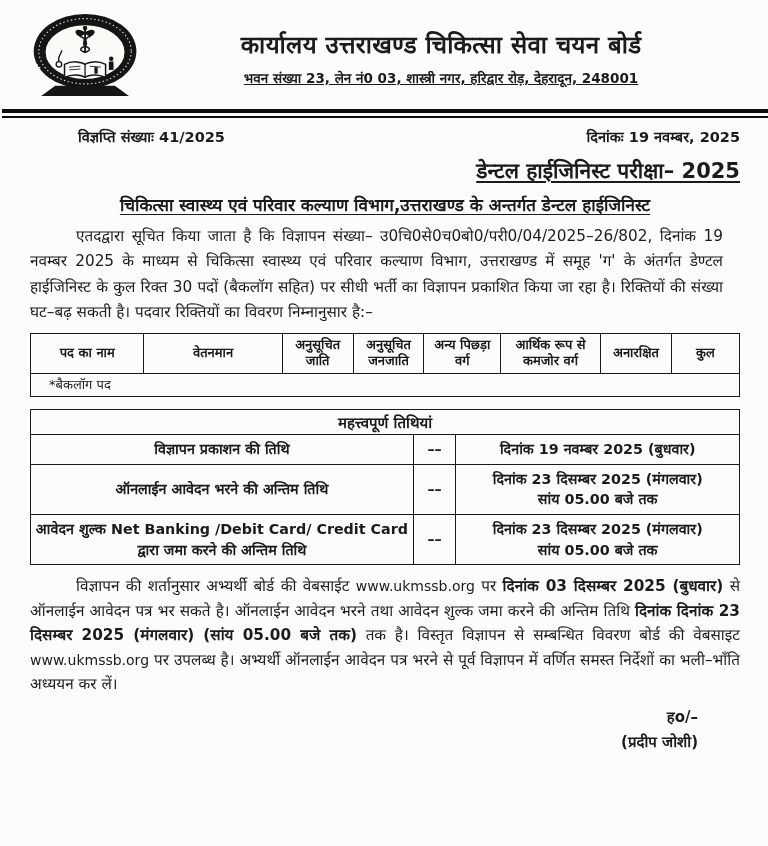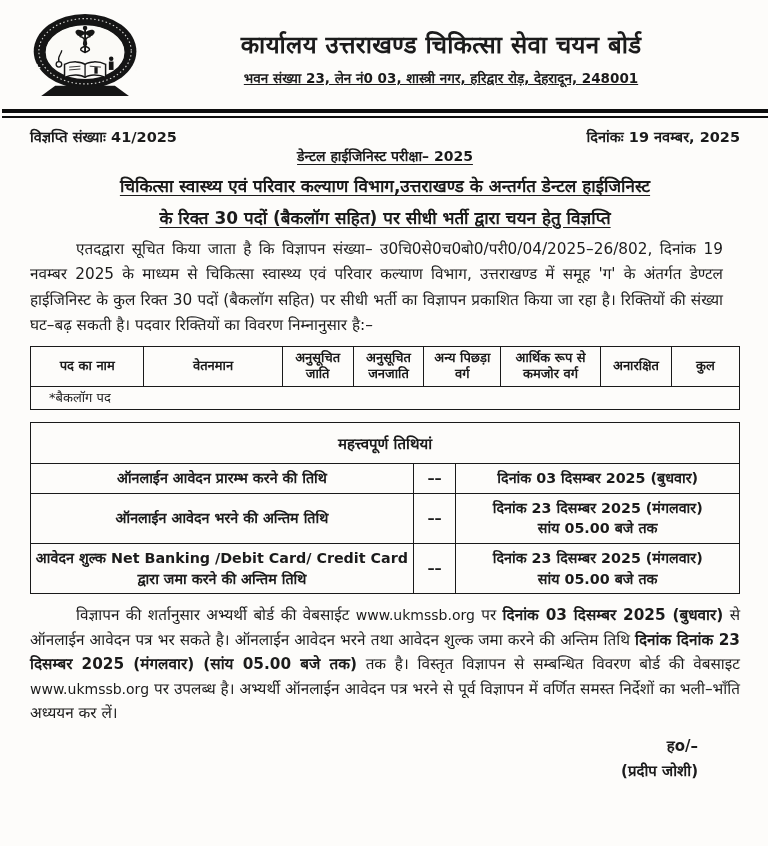--- a/index.html
+++ b/index.html
@@ -18,38 +18,38 @@
   
   .header{display:flex;align-items:center;}
   .logo{width:112px;flex:0 0 112px;}
   .head-text{flex:1;text-align:center;}
   .org-name{font-size:24px;font-weight:bold;letter-spacing:.3px;}
   .address{font-size:13.5px;font-weight:bold;text-decoration:underline;margin-top:9px;}
   .mailline{font-size:11.5px;margin-top:5px;color:#222;}
   .mailline .bi{font-weight:bold;font-style:italic;}
   .rule{margin-top:7px;border-top:4px solid #0e0e0e;border-bottom:2px solid #0e0e0e;height:3px;margin-left:-28px;margin-right:-28px;}
   
-  .meta{display:flex;justify-content:space-between;font-weight:bold;font-size:14.5px;margin-top:8px;}
+  .meta{display:flex;justify-content:space-between;font-weight:bold;font-size:14.5px;margin-top:8px;margin-left:48px;}
   
-  .doc-title{text-align:center;font-size:14px;font-weight:bold;text-decoration:underline;text-underline-offset:3px;margin-top:0;}
+  .doc-title{text-align:right;font-size:21px;font-weight:bold;text-decoration:underline;text-underline-offset:3px;margin-top:10px;}
   .subtitle{text-align:center;font-size:17px;font-weight:bold;text-decoration:underline;text-underline-offset:3px;margin-top:9px;}
   
   .intro{font-size:15.3px;line-height:1.66;text-align:justify;text-indent:46px;margin:8px 17px 7px 0;}
   .closing{font-size:15.3px;line-height:1.6;text-align:justify;text-indent:46px;margin-top:9px;}
   .closing .b{font-weight:bold;}
   .closing .latin{font-size:14px;}
   
   table{width:100%;border-collapse:collapse;table-layout:fixed;}
   td,th{border:1.6px solid #1a1a1a;vertical-align:middle;}
   .vtable th{font-size:13px;font-weight:bold;text-align:center;padding:3px 2px;line-height:1.3;}
   .vtable td{font-size:14px;text-align:center;padding:5px 2px;line-height:1.35;}
   .vtable td.num{font-weight:bold;}
   .vtable .foot td{text-align:left;font-size:13px;padding:2px 18px;font-weight:normal;}
   .dtable{margin-top:12px;}
-  .dtable th{font-size:15px;font-weight:bold;text-align:center;padding:10px;}
+  .dtable th{font-size:15px;font-weight:bold;text-align:center;padding:2px;}
   .dtable td{font-size:14.3px;font-weight:bold;text-align:center;padding:4px 4px;line-height:1.45;}
   .dtable td.dash{font-weight:bold;}
   
   .signature{text-align:right;margin-top:8px;padding-right:42px;font-size:15px;line-height:1.7;font-weight:bold;}
 </style>
 </head>
 <body>
 
 <div class="sheet">
 
@@ -94,21 +94,20 @@
 
   <div class="rule"></div>
 
   <div class="meta">
     <span>विज्ञप्ति संख्याः  41/2025</span>
     <span>दिनांकः 19 नवम्बर, 2025</span>
   </div>
 
   <div class="doc-title">डेन्टल हाईजिनिस्ट परीक्षा– 2025</div>
   <div class="subtitle">चिकित्सा स्वास्थ्य एवं परिवार कल्याण विभाग,उत्तराखण्ड के अन्तर्गत डेन्टल हाईजिनिस्ट</div>
-  <div class="subtitle">के रिक्त 30 पदों (बैकलॉग सहित) पर सीधी भर्ती द्वारा चयन हेतु विज्ञप्ति</div>
 
   <div class="intro">एतदद्वारा सूचित किया जाता है कि विज्ञापन संख्या– उ0चि0से0च0बो0/परी0/04/2025–26/802, दिनांक 19 नवम्बर 2025 के माध्यम से चिकित्सा स्वास्थ्य एवं परिवार कल्याण विभाग, उत्तराखण्ड में समूह 'ग' के अंतर्गत डेण्टल हाईजिनिस्ट के कुल रिक्त 30 पदों (बैकलॉग सहित) पर सीधी भर्ती का विज्ञापन प्रकाशित किया जा रहा है। रिक्तियों की संख्या घट–बढ़ सकती है। पदवार रिक्तियों का विवरण निम्नानुसार है:–</div>
 
   <table class="vtable">
     <colgroup>
       <col style="width:16%">
         <col style="width:19.5%">
         <col style="width:10%">
         <col style="width:10%">
       <col style="width:10.8%">
@@ -137,23 +136,23 @@
     <colgroup>
         <col style="width:54%">
         <col style="width:6%">
         <col style="width:40%">
       </colgroup>
     <tbody>
         <tr>
       <th colspan="3">महत्त्वपूर्ण तिथियां</th>
     </tr>
     <tr>
-      <td>ऑनलाईन आवेदन प्रारम्भ करने की तिथि</td>
+      <td>विज्ञापन प्रकाशन की तिथि</td>
       <td class="dash">––</td>
-      <td>दिनांक 03 दिसम्बर 2025 (बुधवार)</td>
+      <td>दिनांक 19 नवम्बर 2025 (बुधवार)</td>
     </tr>
     <tr>
       <td>ऑनलाईन आवेदन भरने की अन्तिम तिथि</td>
       <td class="dash">––</td>
       <td>
         <div>दिनांक 23 दिसम्बर 2025 (मंगलवार)</div>
         <div>सांय 05.00 बजे तक</div>
       </td>
     </tr>
     <tr>

